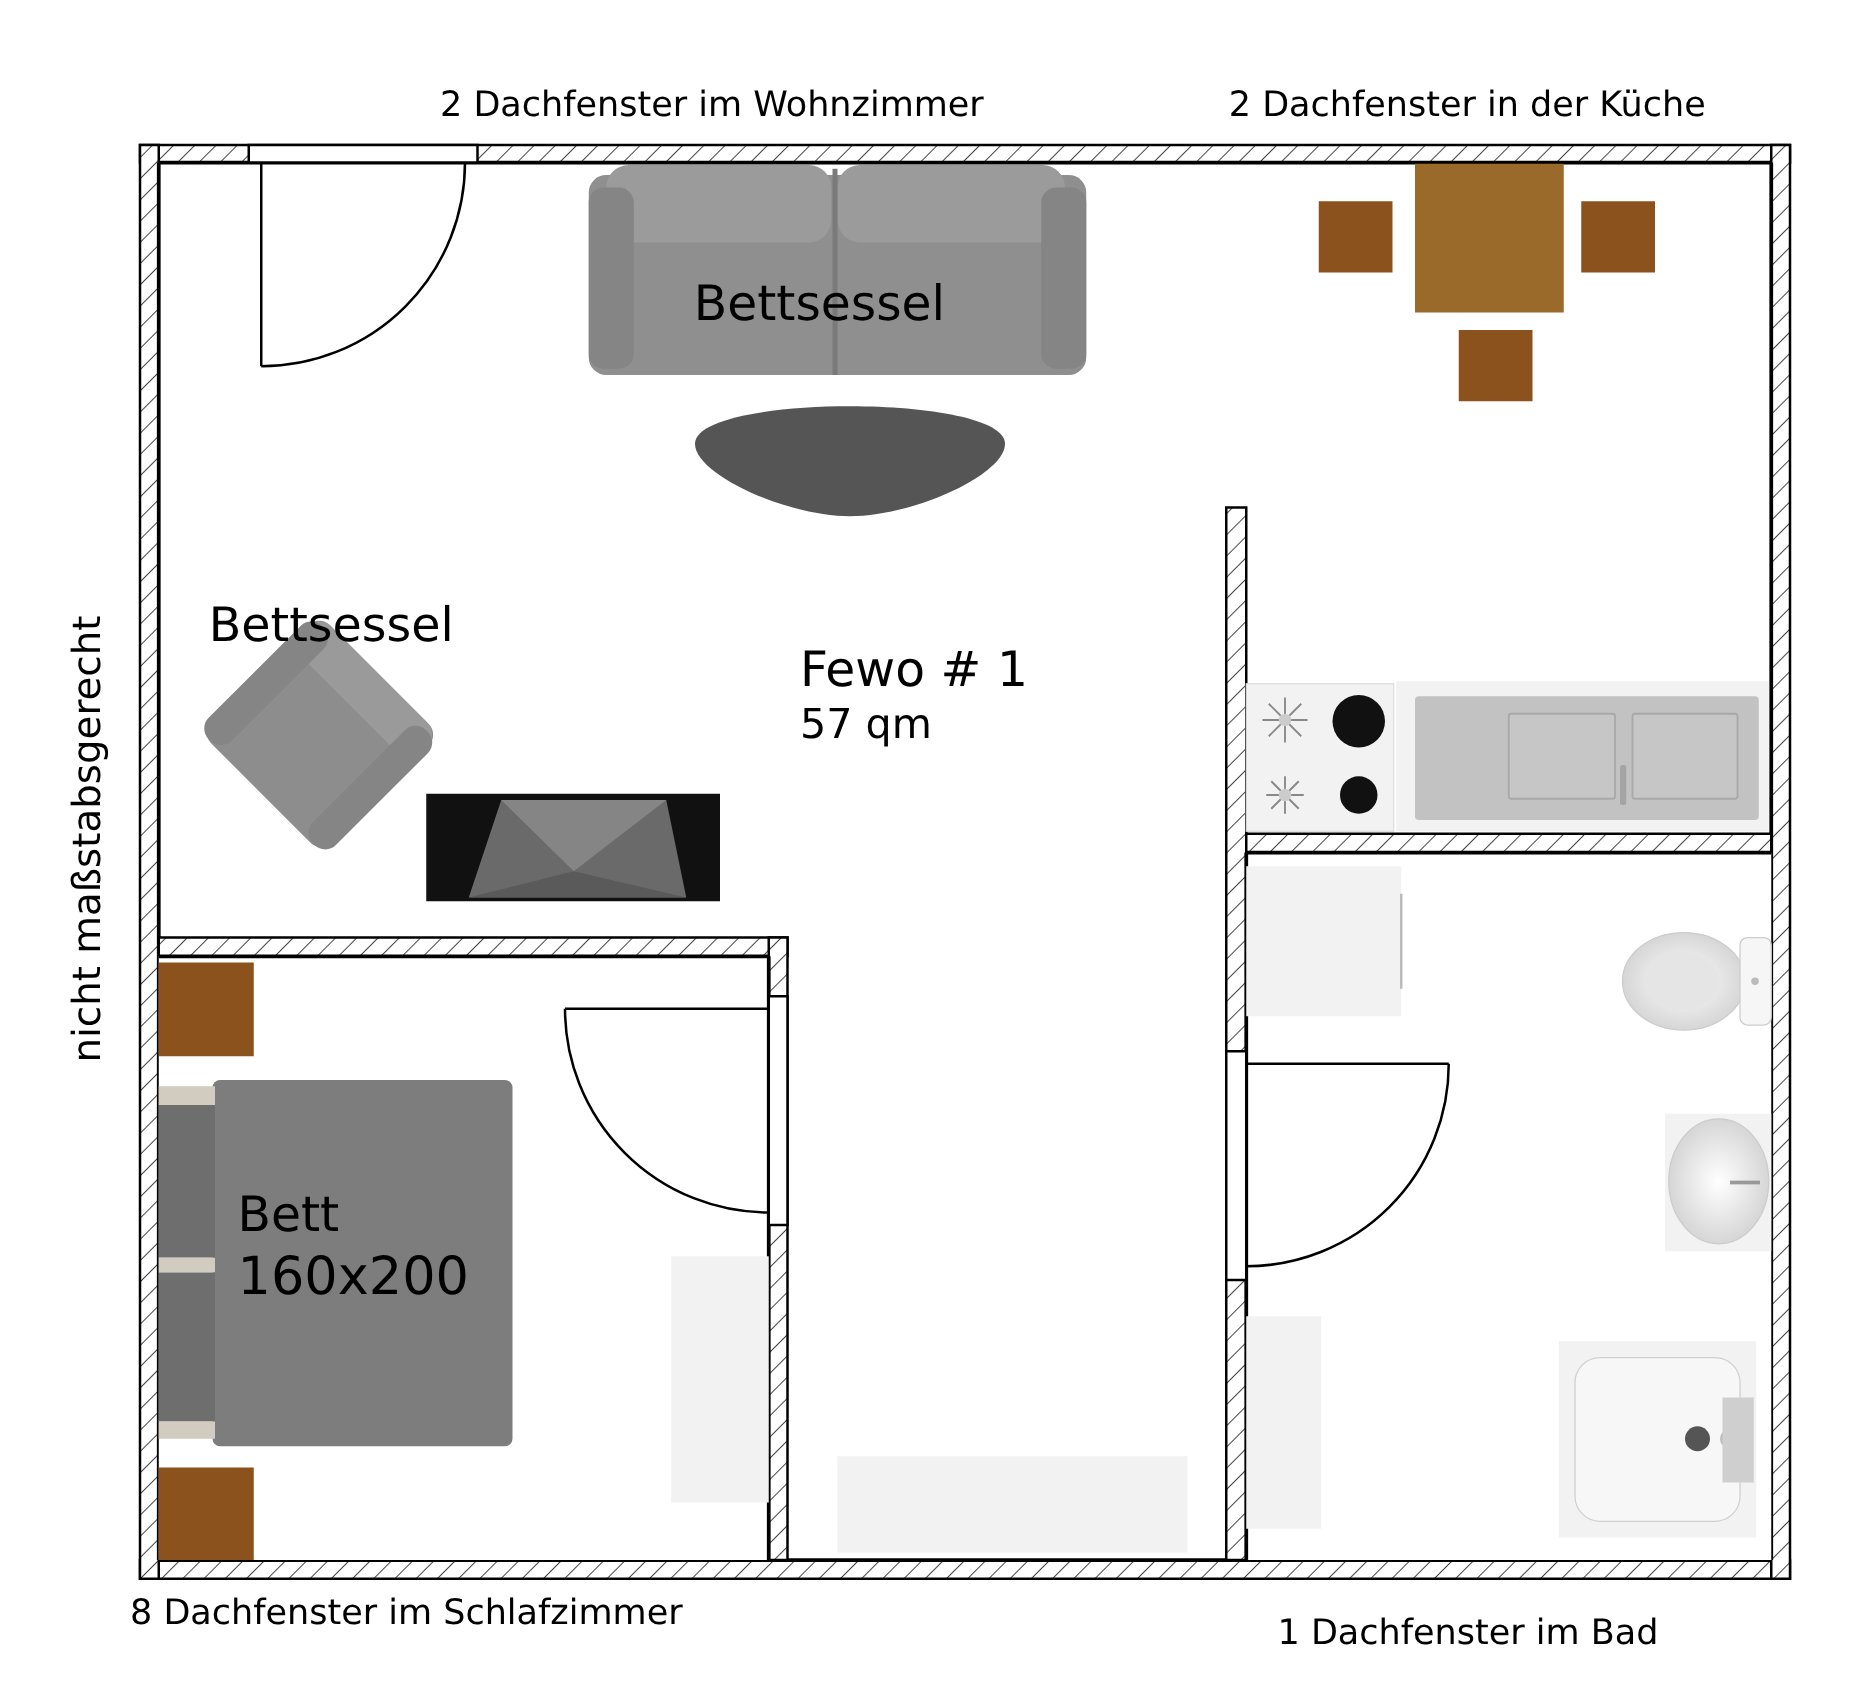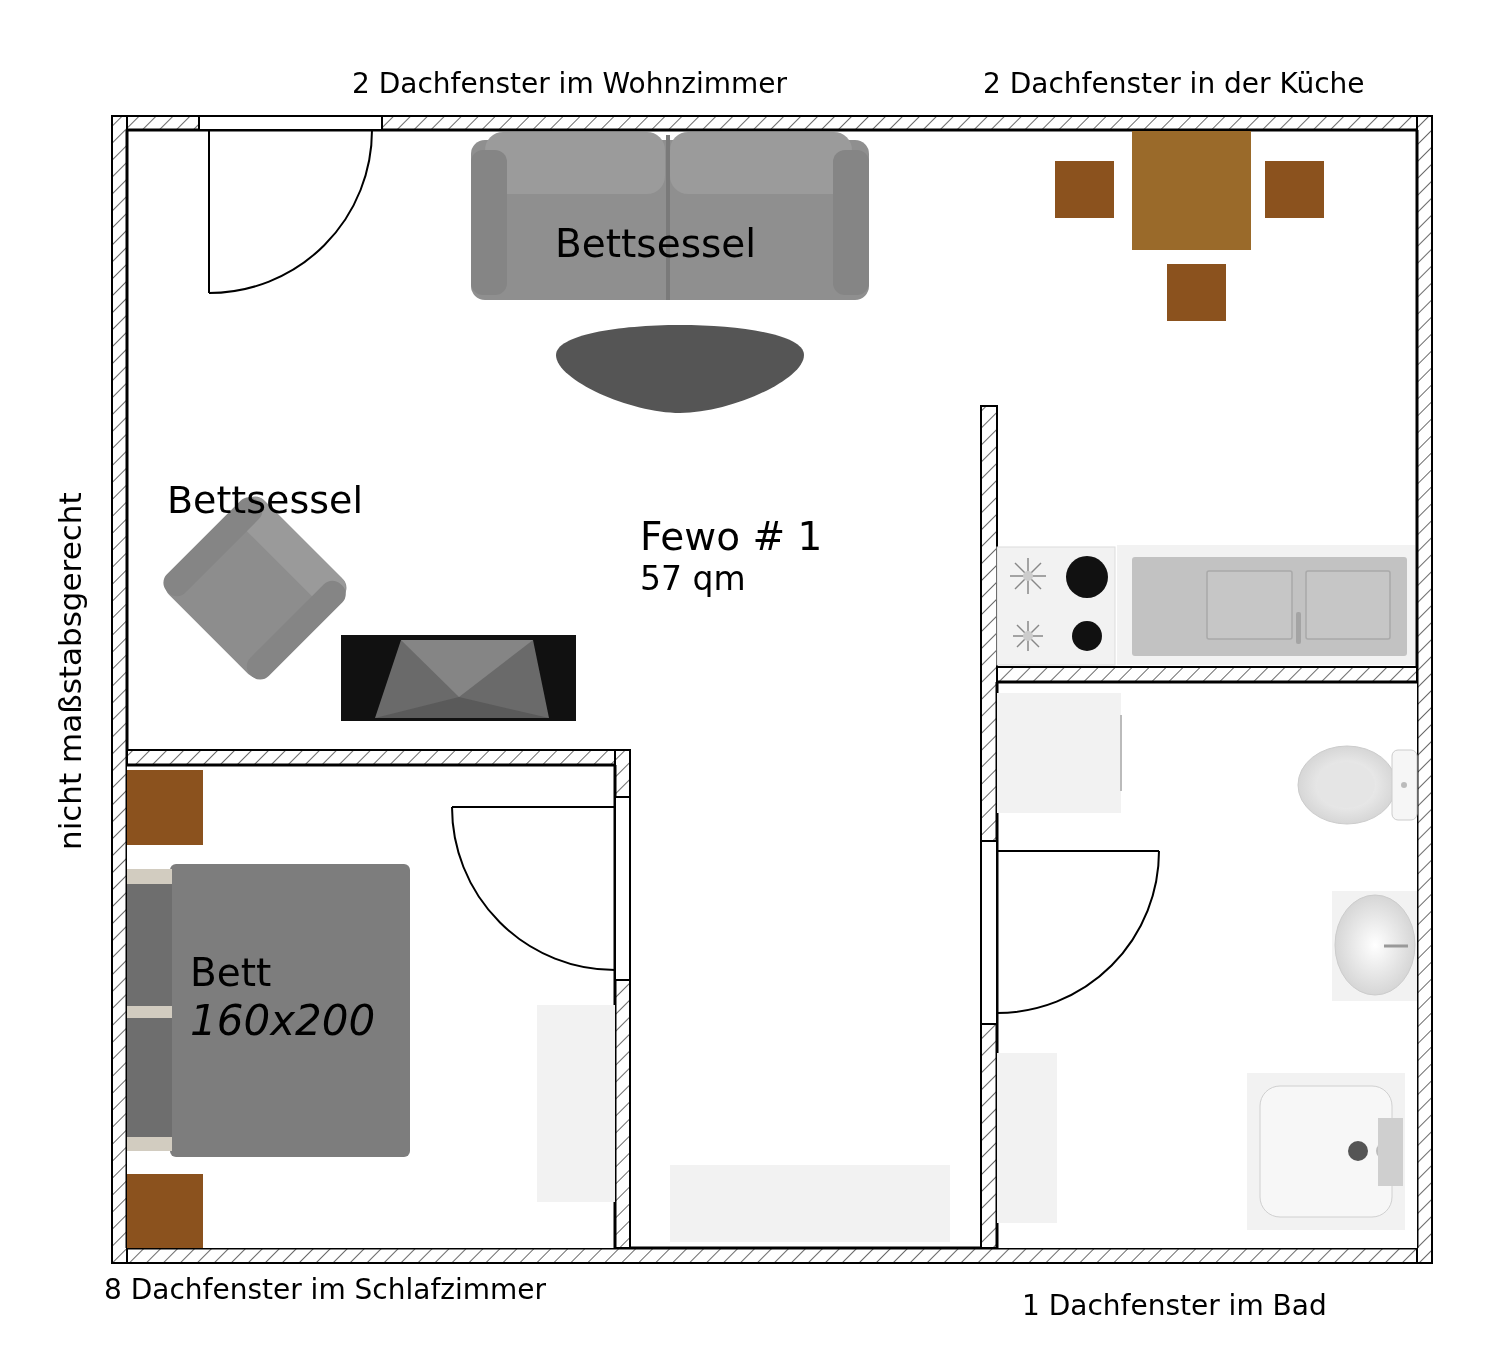--- a/index.html
+++ b/index.html
@@ -189,13 +189,13 @@
 <div class="lbl lbl-top" style="left:1022px; top:1292px;">1 Dachfenster im Bad</div>
 <div class="vert" style="left:52px; top:850px;">nicht maßstabsgerecht</div>
 
 <div class="lbl" style="left:555px; top:224px; font-size:39px;">Bettsessel</div>
 <div class="lbl" style="left:167px; top:481px; font-size:38px; font-weight:normal;">Bettsessel</div>
 
 <div class="lbl lbl-center" style="left:640px; top:517px; width:230px; font-size:39px;">Fewo # 1</div>
 <div class="lbl lbl-center" style="left:640px; top:562px; width:230px; font-size:33px;">57 qm</div>
 
 <div class="lbl lbl-center" style="left:190px; top:953px; width:215px; font-size:39px;">Bett</div>
-<div class="lbl lbl-center" style="left:190px; top:1000px; width:215px; font-size:42px;font-style:italic;">160x200</div>
+<div class="lbl lbl-center" style="left:190px; top:1000px; width:215px; font-size:42px;">160x200</div>
 
 </body></html>

